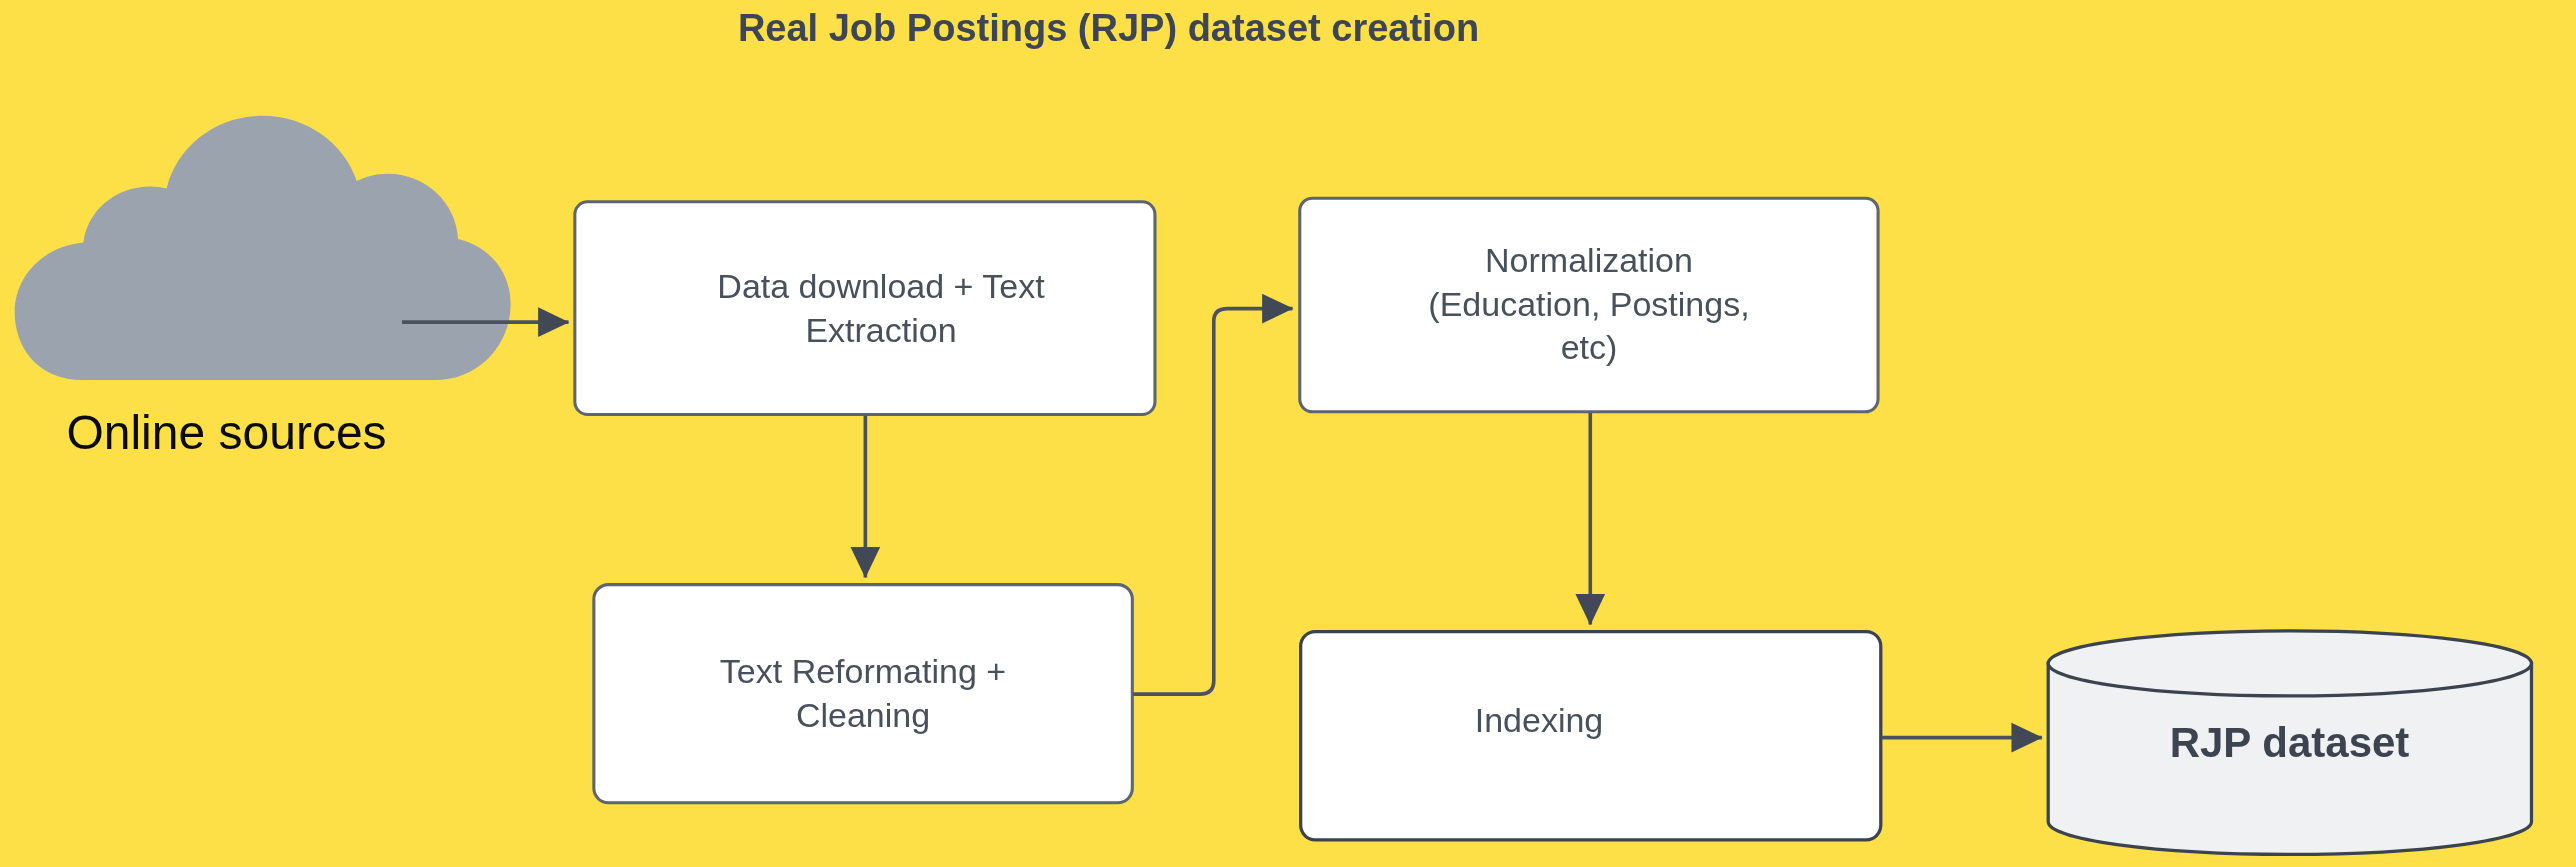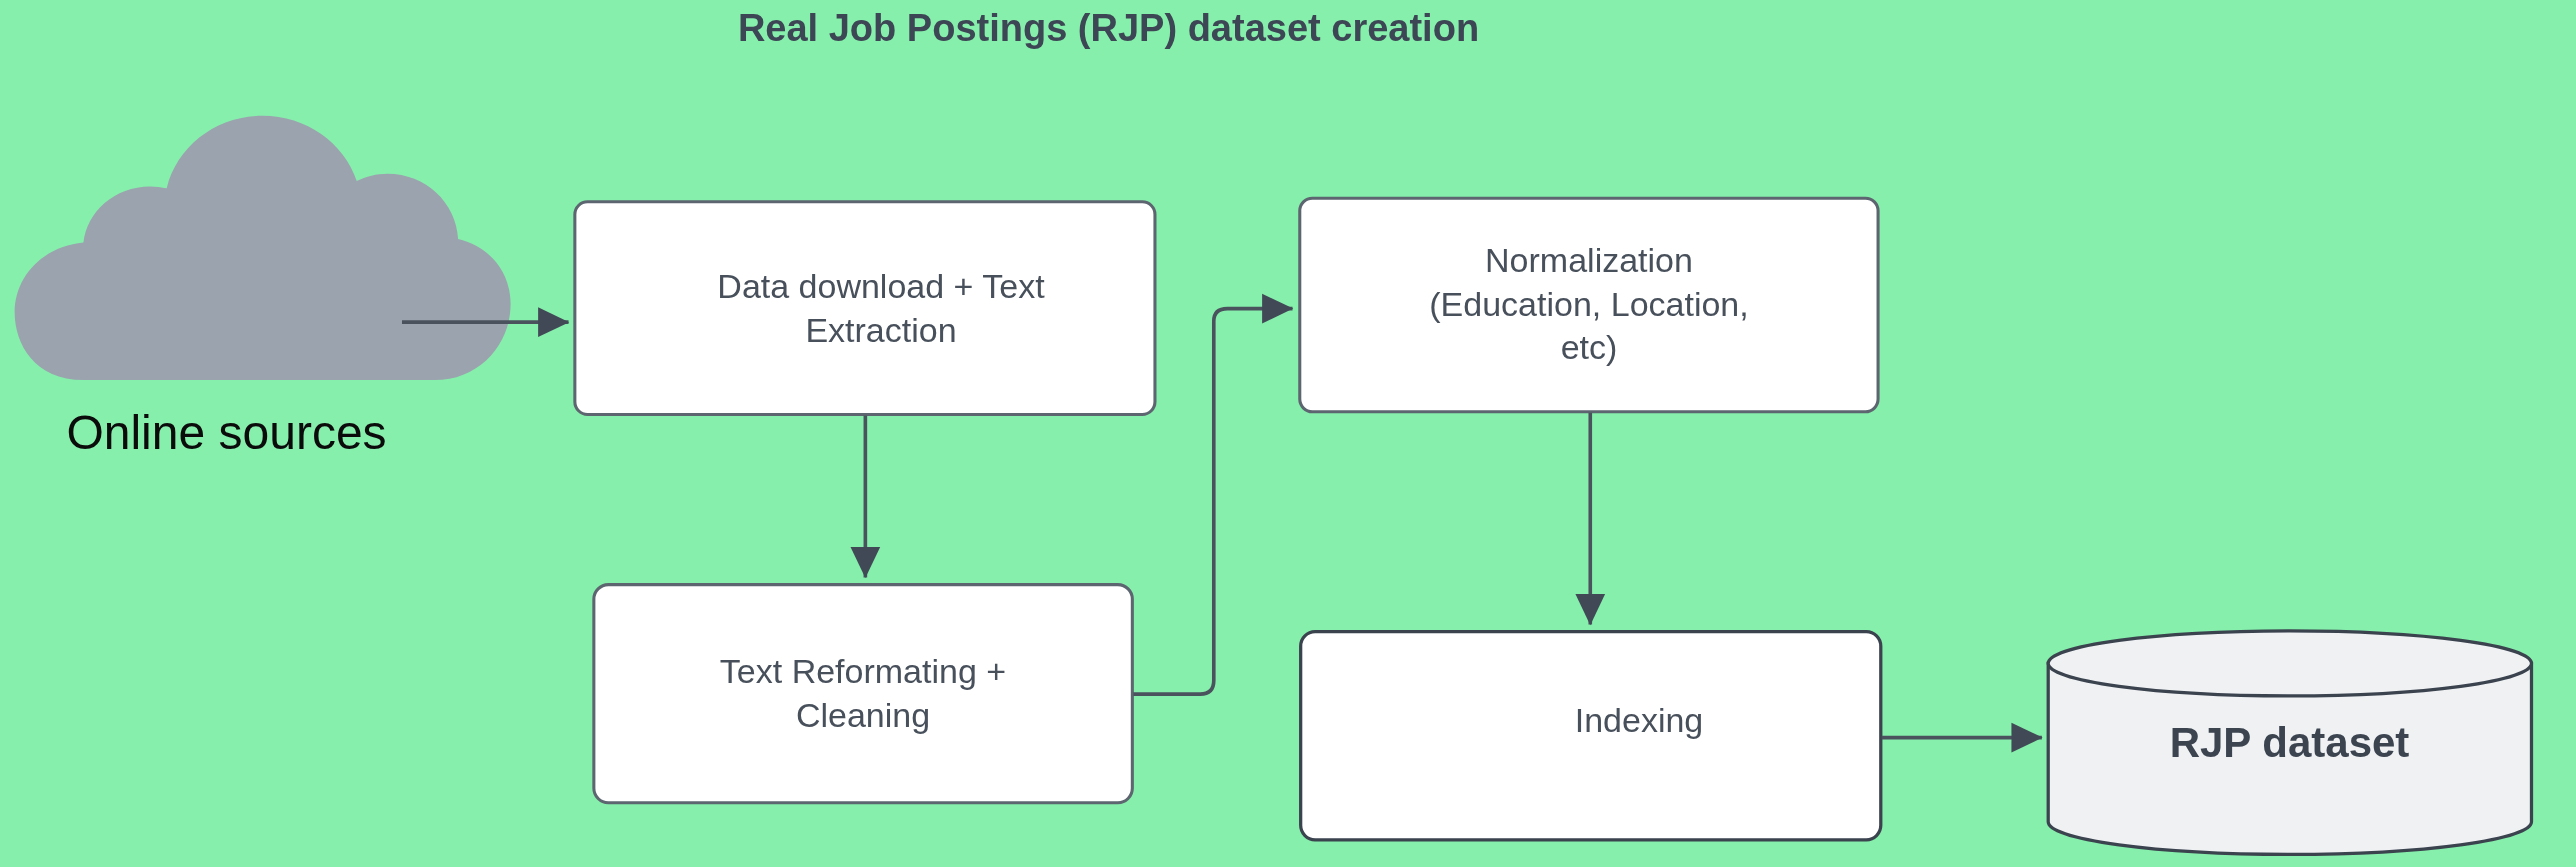--- a/index.html
+++ b/index.html
@@ -8,21 +8,21 @@
     padding: 0;
     background: #ffffff;
   }
   body {
     font-family: "Liberation Sans", sans-serif;
   }
   #canvas {
     position: relative;
     width: 2576px;
     height: 867px;
-    background: #86efac;
+    background: #fde047;
     overflow: hidden;
   }
   #diagram-svg {
     position: absolute;
     left: 0;
     top: 0;
     width: 2576px;
     height: 867px;
   }
   .overlay-text {
@@ -55,21 +55,21 @@
     top: 405px;
     width: 453px;
     text-align: center;
     font-size: 48px;
     color: #0b0b0b;
     font-family: "Liberation Sans", sans-serif;
   }
   .node-label-1 { left: 574px;  top: 201px; width: 582px; height: 215px; padding-left: 16px; }
   .node-label-2 { left: 1299px; top: 197px; width: 580px; height: 215px; }
   .node-label-3 { left: 593px;  top: 584px; width: 540px; height: 220px; }
-  .node-label-4 { left: 1348px; top: 631px; width: 582px; height: 180px; }
+  .node-label-4 { left: 1248px; top: 631px; width: 582px; height: 180px; }
   .node-label-5 {
     left: 2047px; top: 634px; width: 485px; height: 217px;
     font-size: 42px; font-weight: bold; color: #3c4450;
   }
 </style>
 </head>
 <body>
 
 <div id="canvas">
 
@@ -123,21 +123,21 @@
   </svg>
 
   <div id="title-shift">Real Job Postings (RJP) dataset creation</div>
 
   <div id="cloud-label">Online sources</div>
 
   <div class="overlay-text node-label-1">Data download + Text
 Extraction</div>
 
   <div class="overlay-text node-label-2">Normalization
-(Education, Location,
+(Education, Postings,
 etc)</div>
 
   <div class="overlay-text node-label-3">Text Reformating +
 Cleaning</div>
 
   <div class="overlay-text node-label-4">Indexing</div>
 
   <div class="overlay-text node-label-5">RJP dataset</div>
 
 </div>

